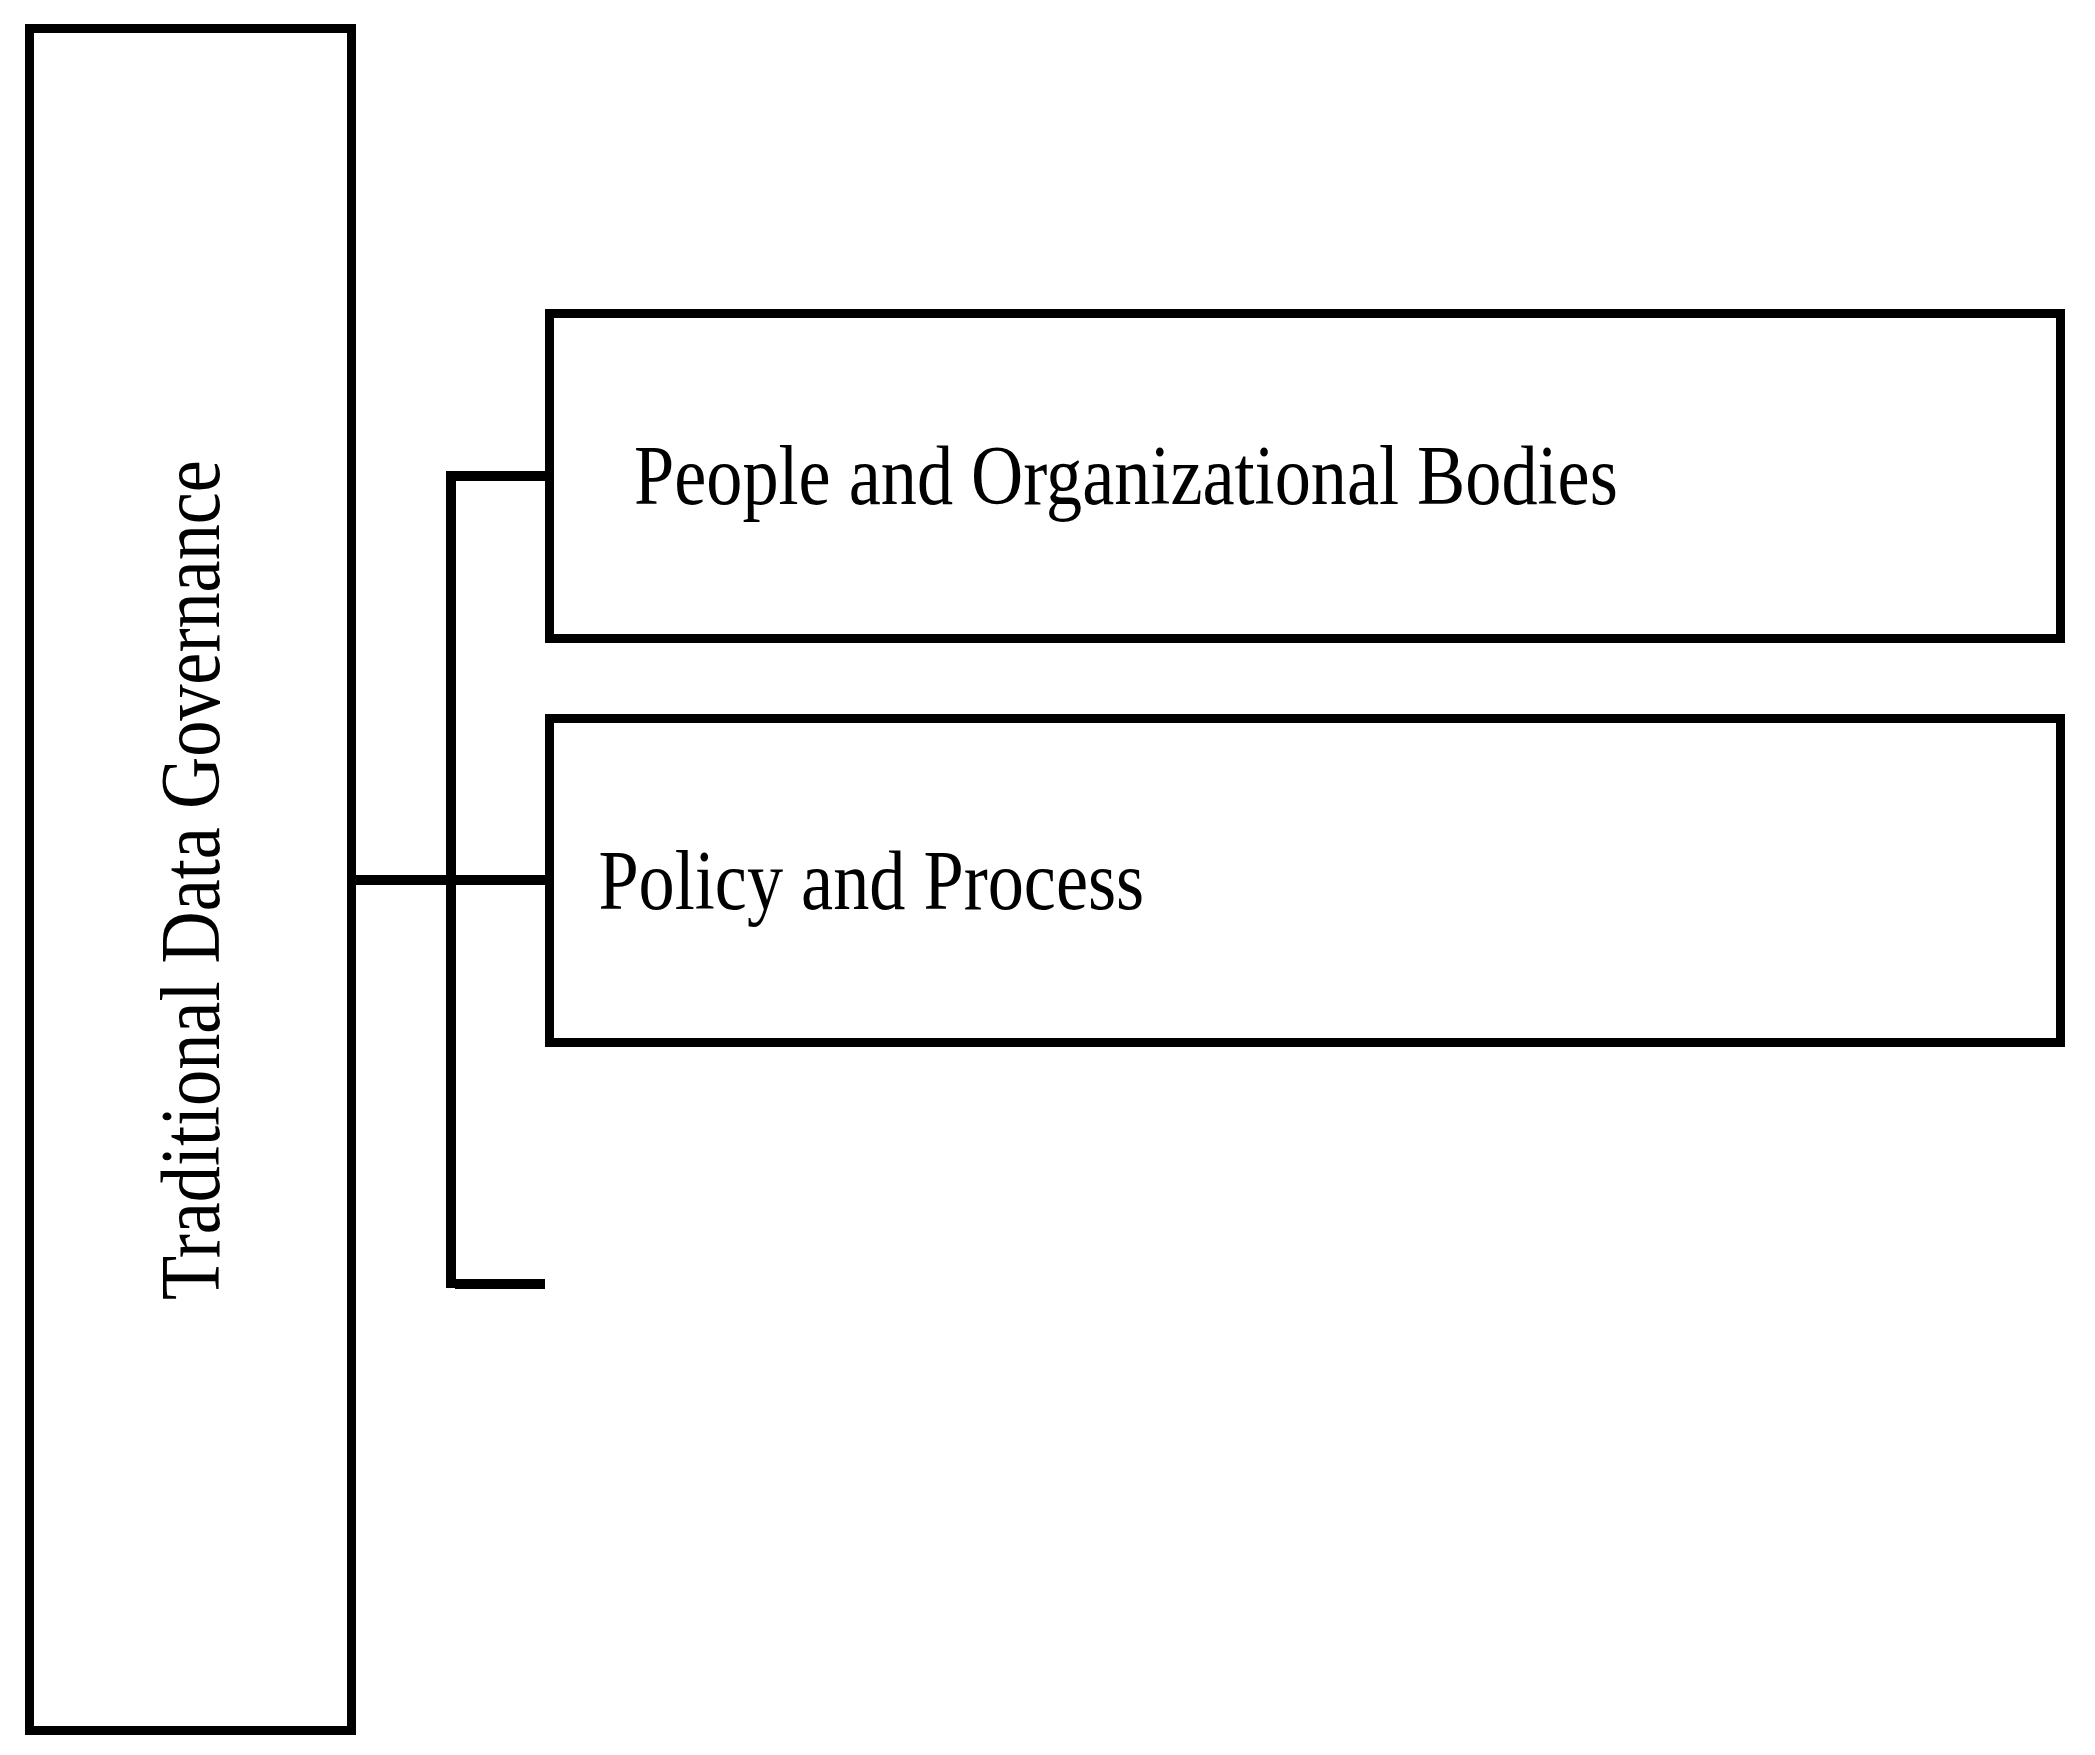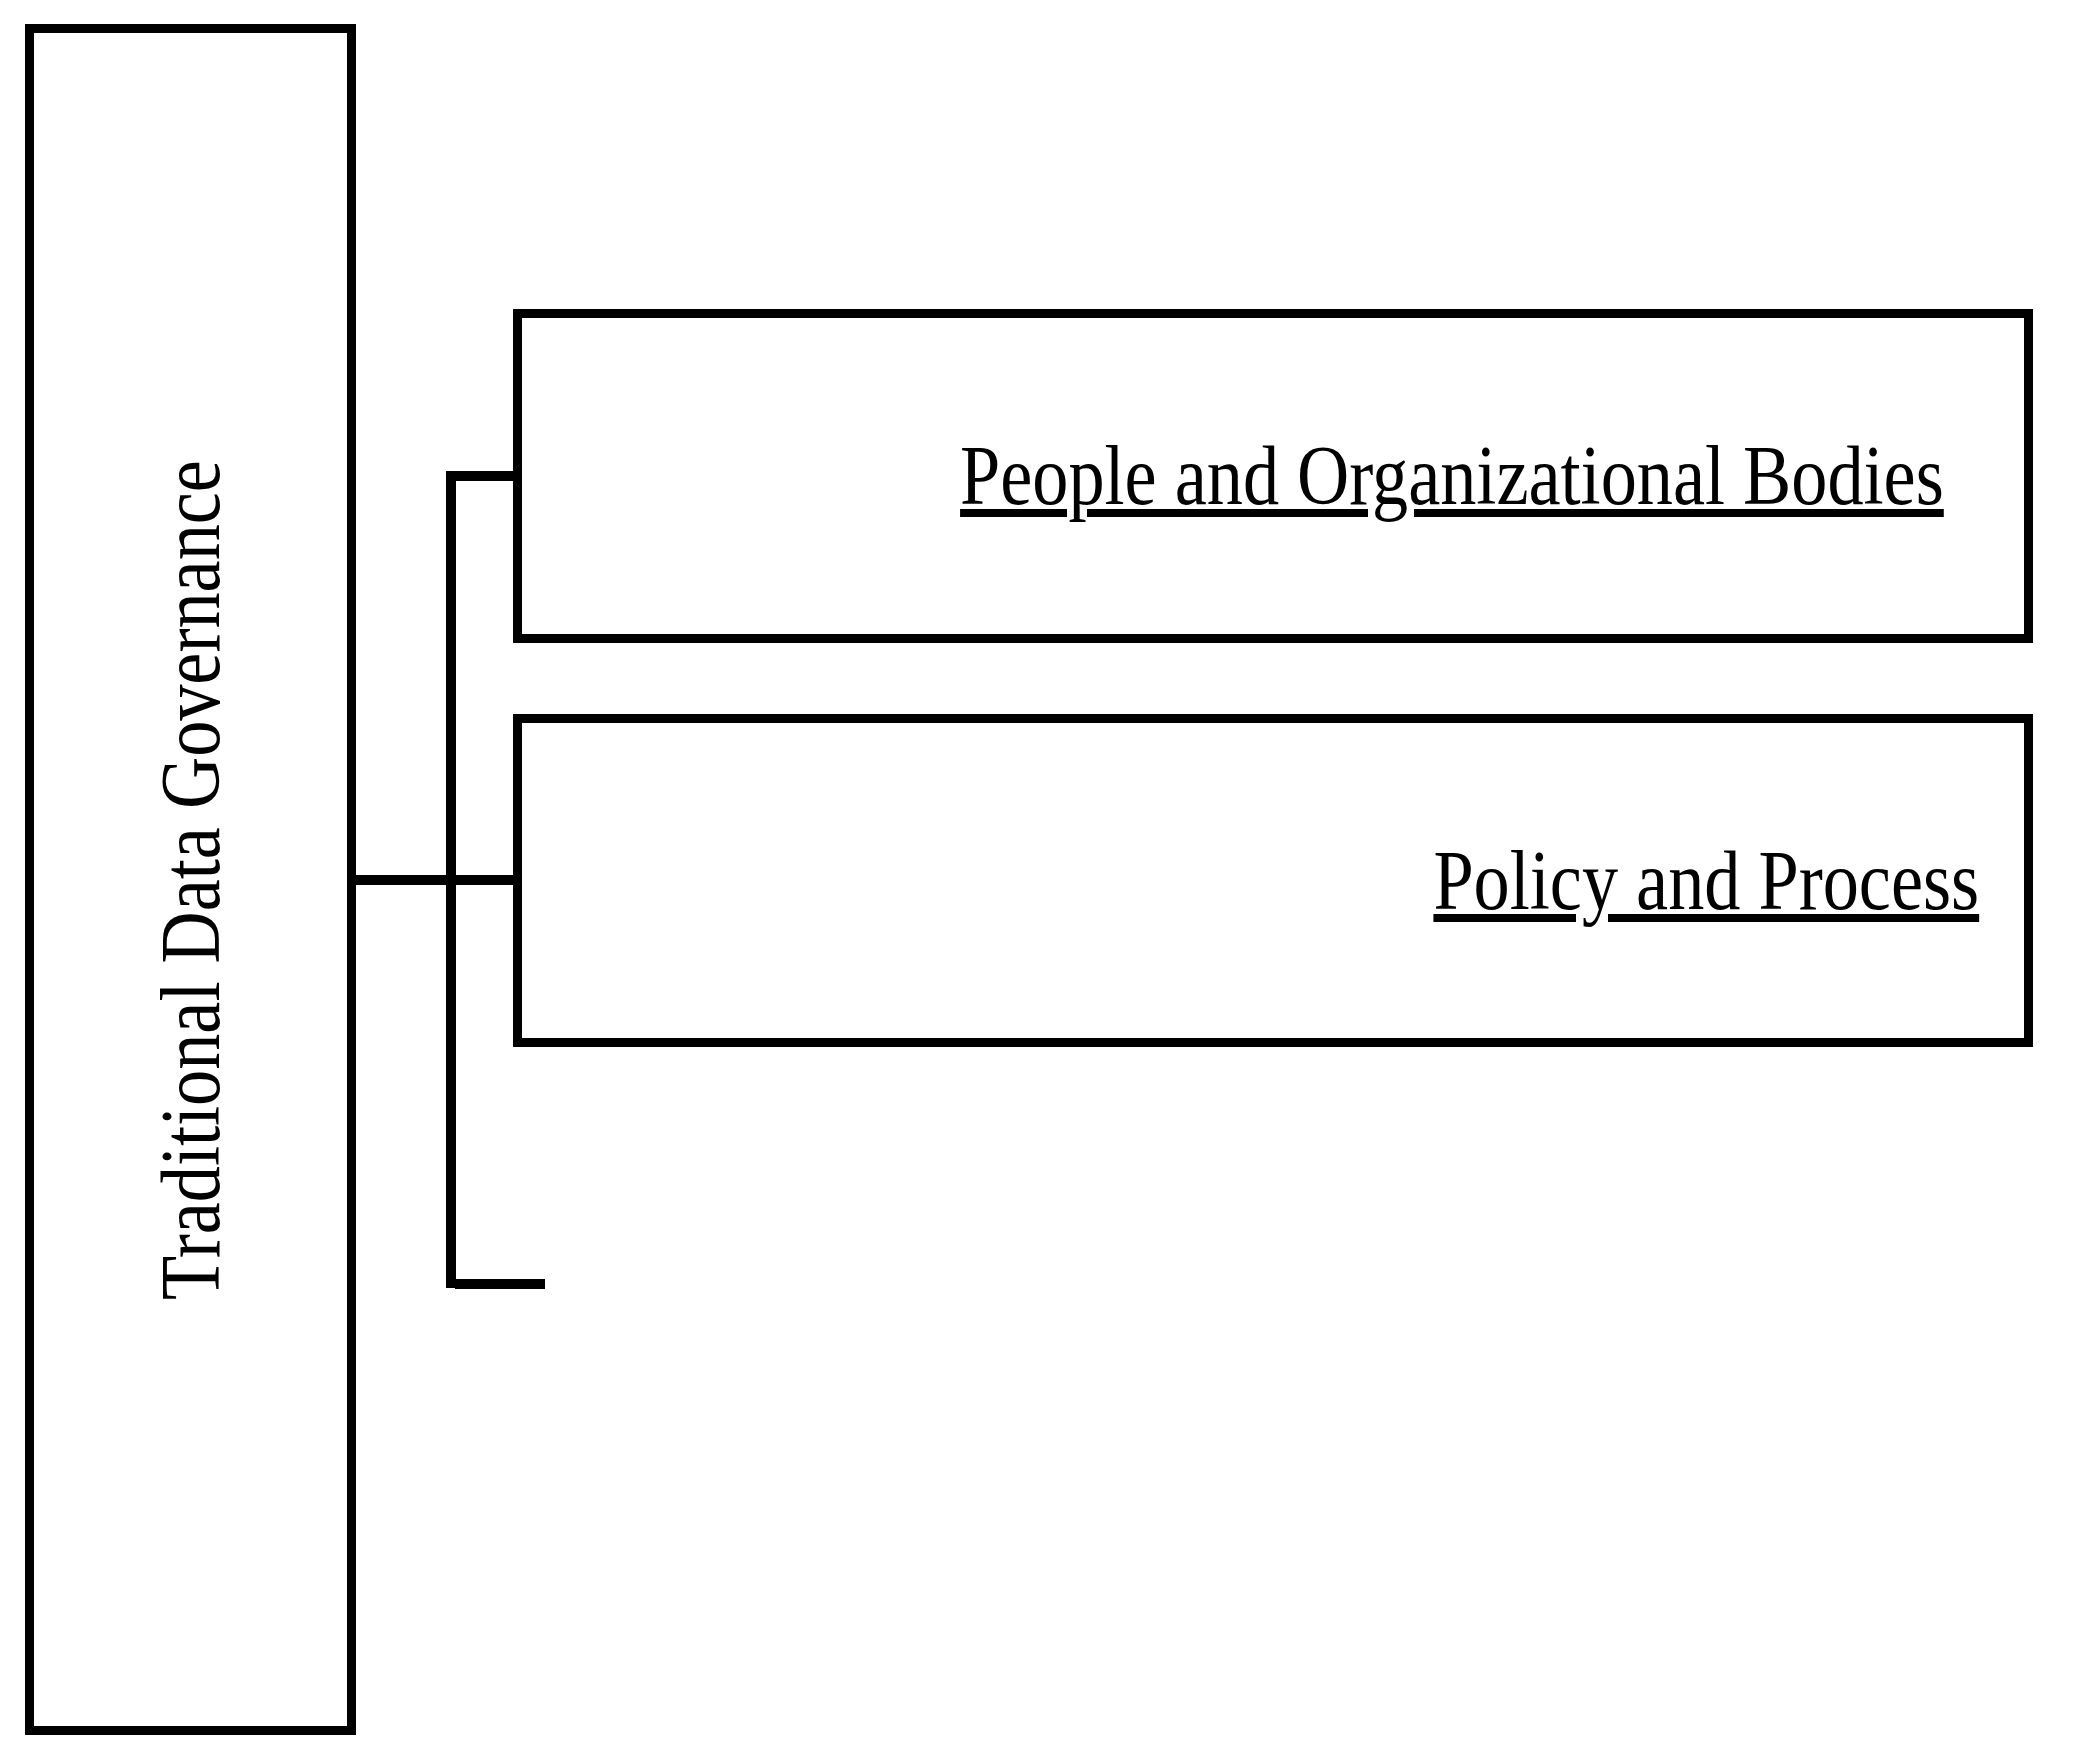--- a/index.html
+++ b/index.html
@@ -34,30 +34,29 @@
     position: absolute;
     left: 50%;
     top: 50%;
     transform: translate(-50%, -50%) rotate(-90deg) scaleX(0.86);
     white-space: nowrap;
     font-size: 84px;
     line-height: 1;
     color: var(--text-color);
   }
   .child-box {
-    left: 513px;
+    left: 545px;
     width: 1520px;
     height: 333px;
     display: flex;
     align-items: center;
-    justify-content: flex-end;
-    text-decoration: underline;
+    justify-content: flex-start;
   }
   .child-box.pos-0 { top: 309px; height: 334px; }
-  .child-box.pos-1 { top: 714px; padding-left: 21px; }
+  .child-box.pos-1 { top: 714px; }
   .child-box.pos-2 { top: 1118px; }
   .child-box .hlabel {
     white-space: nowrap;
     font-size: 84px;
     line-height: 1;
     color: var(--text-color);
     transform: scaleX(0.86);
   }
   .connector {
     position: absolute;

